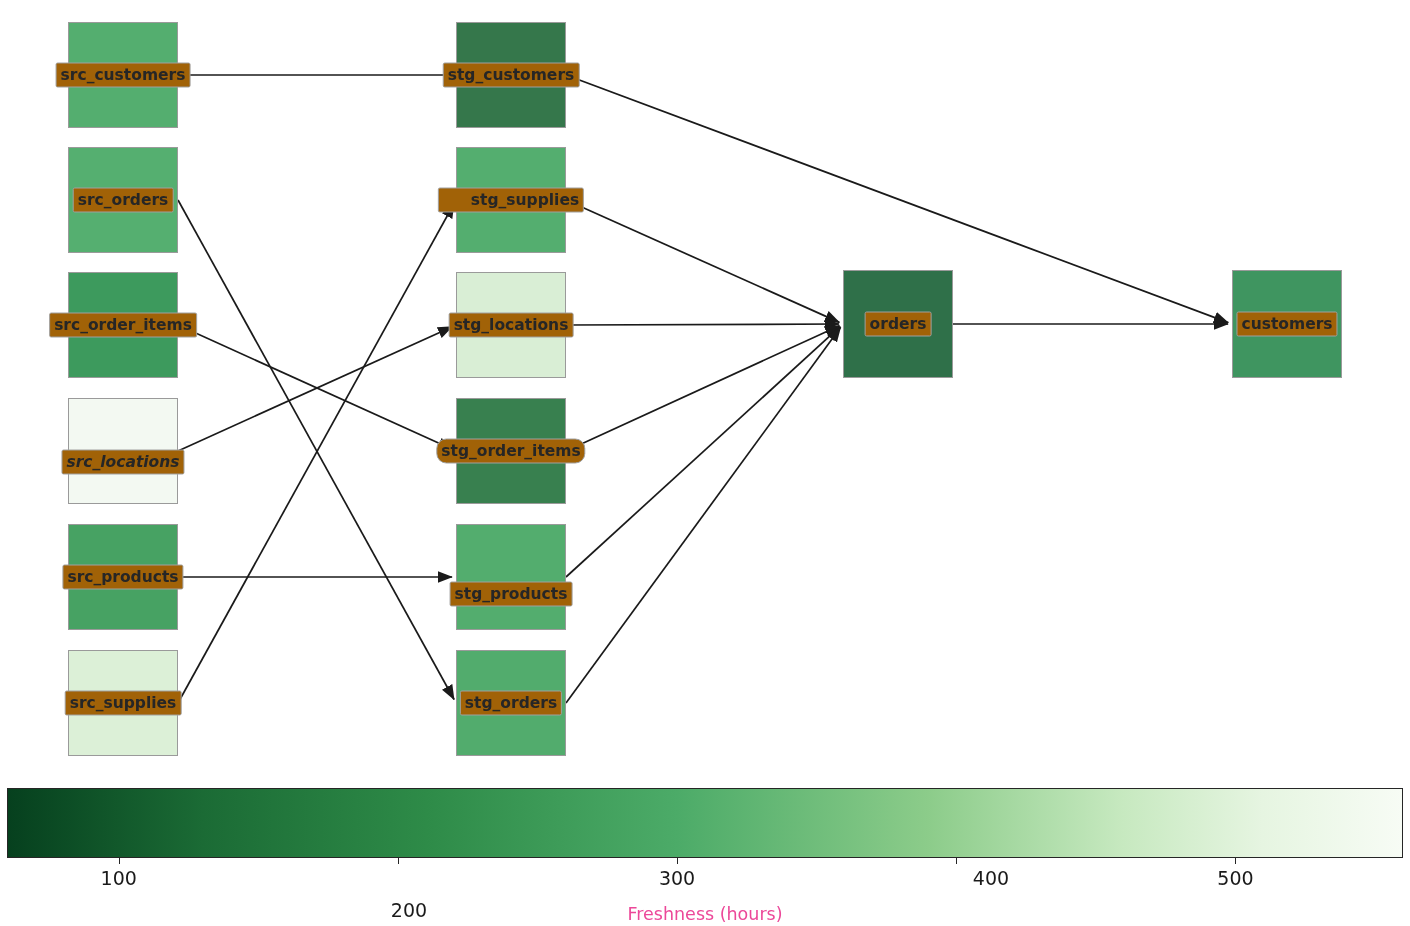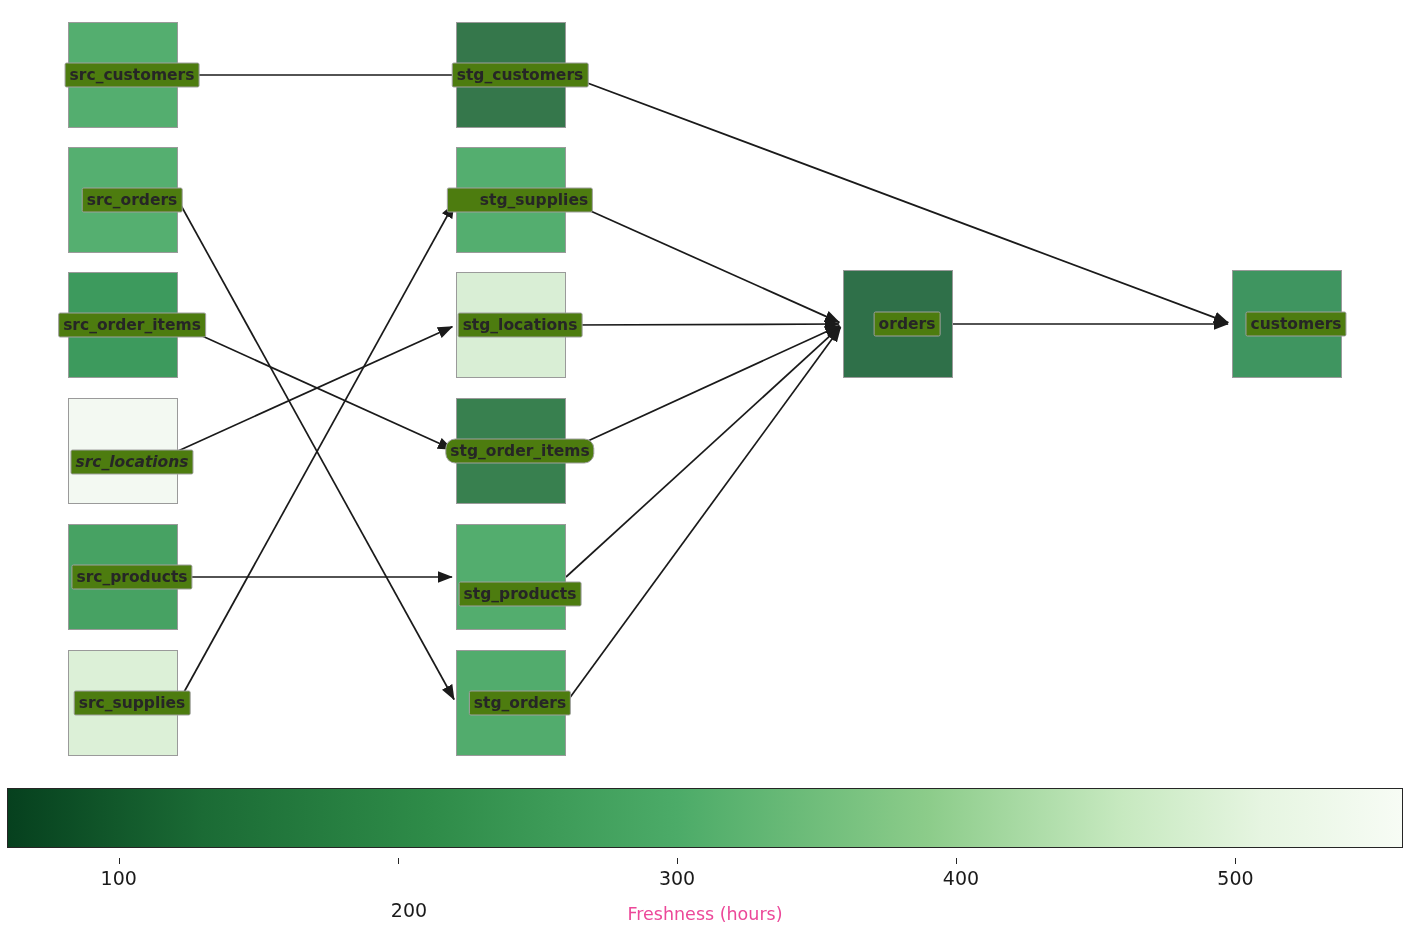--- a/index.html
+++ b/index.html
@@ -34,40 +34,39 @@
     pointer-events: none;
   }
   .node {
     position: absolute;
     box-sizing: border-box;
     border: 1px solid #9a9a9a;
   }
   .node-label {
     position: absolute;
     box-sizing: border-box;
-    background: #4d7c0f;
+    background: #a16207;
     border: 1px solid #a0a0a0;
     border-radius: 2px;
     color: #262626;
     font-weight: bold;
     font-size: 15.5px;
     line-height: 18px;
     padding: 2px 4px 3px 4px;
     white-space: nowrap;
     transform: translate(-50%, -50%);
     font-family: "DejaVu Sans", "Liberation Sans", sans-serif;
-    margin-left: 9px;
   }
   
   #colorbar-wrap {
     position: absolute;
     left: 7px;
     top: 788px;
     width: 1396px;
-    height: 60px;
+    height: 70px;
   }
   #colorbar {
     position: absolute;
     left: 0; top: 0;
     width: 100%;
     height: 100%;
     border: 1px solid #262626;
     box-sizing: border-box;
   }
   .cb-tick {
@@ -162,20 +161,20 @@
   <div id="colorbar-wrap">
     <div id="colorbar" style="background: linear-gradient(to right, rgb(6, 64, 30) 0%, rgb(27, 107, 53) 14%, rgb(46, 139, 72) 30%, rgb(76, 171, 104) 48%, rgb(140, 204, 138) 66%, rgb(199, 233, 192) 80%, rgb(230, 245, 225) 90%, rgb(247, 252, 245) 100%);"></div>
     <div id="cb-ticks">
         <div class="cb-tick" style="left: 111.68px;"></div>
         <div class="cb-tick-label" style="left: 111.68px;">100</div>
         <div class="cb-tick" style="left: 390.88px;"></div>
         <div class="cb-tick-label" style="left: 402px; margin-top: 32px;">200</div>
         <div class="cb-tick" style="left: 670.08px;"></div>
         <div class="cb-tick-label" style="left: 670.08px;">300</div>
         <div class="cb-tick" style="left: 949.28px;"></div>
-        <div class="cb-tick-label" style="left: 954px;">400</div>
+        <div class="cb-tick-label" style="left: 984px;">400</div>
         <div class="cb-tick" style="left: 1228.48px;"></div>
         <div class="cb-tick-label" style="left: 1228.48px; text-align: center;">500</div>
       </div>
     <div id="cb-axis-label">Freshness (hours)</div>
   </div>
 
 </div>
 
 </body></html>

